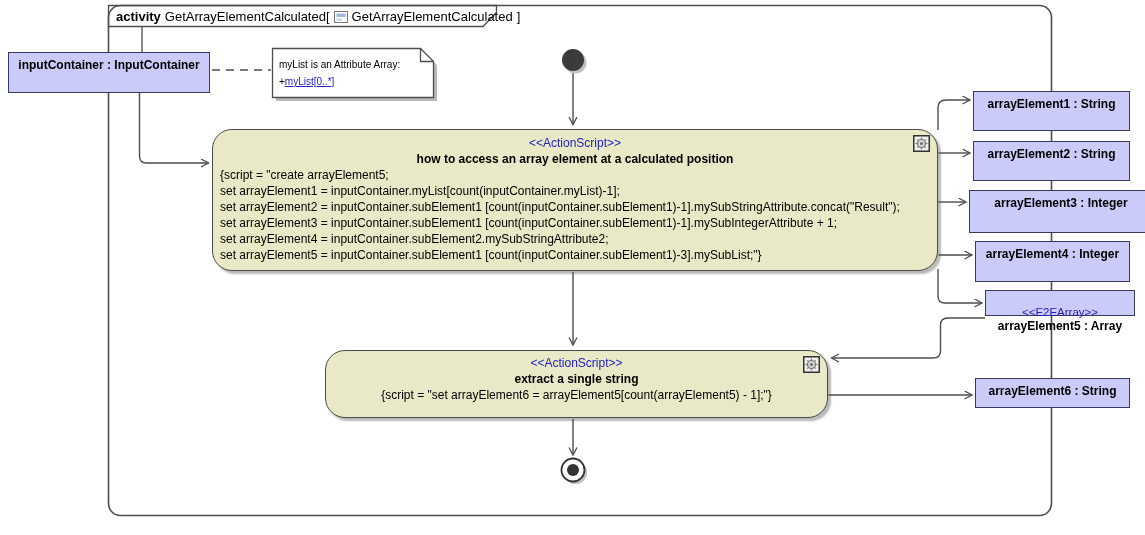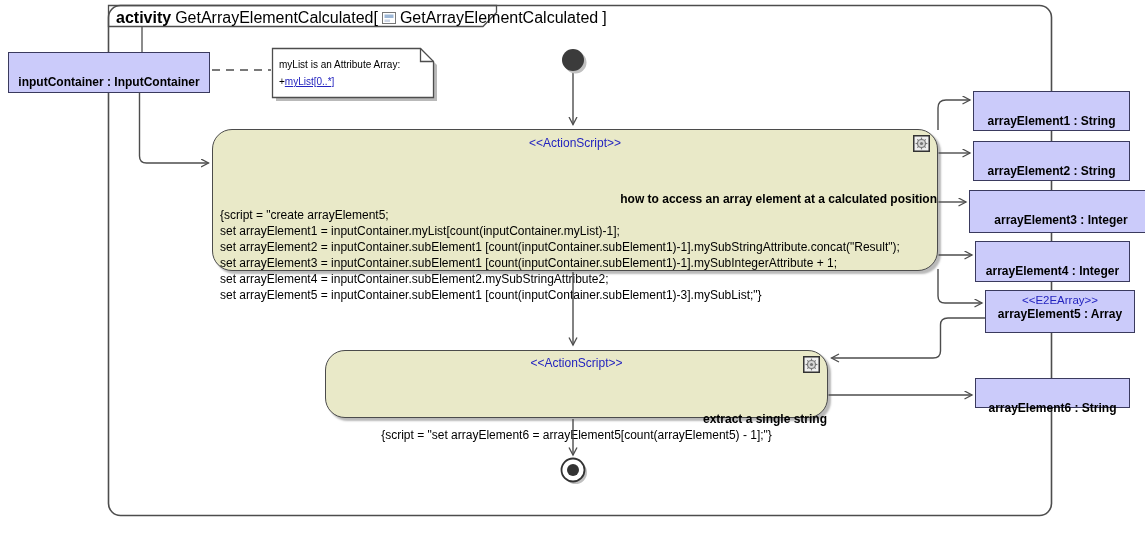--- a/index.html
+++ b/index.html
@@ -4,33 +4,33 @@
 <style>
   html,body{margin:0;padding:0;background:#ffffff;}
   #canvas{position:relative;width:1145px;height:535px;background:#fff;overflow:hidden;
           font-family:"Liberation Sans",sans-serif;color:#000;}
   svg.layer{position:absolute;left:0;top:0;width:1145px;height:535px;}
   #layer-front{pointer-events:none;}
 
   .abs{position:absolute;box-sizing:border-box;}
 
   
-  #frame-title{left:116px;top:9px;display:flex;align-items:center;gap:4px;font-size:16px;white-space:nowrap;}
+  #frame-title{left:116px;top:9px;display:flex;align-items:center;gap:4px;font-size:13px;white-space:nowrap;}
   #frame-title .kw{font-weight:bold;}
 
   
   .obox{background:#cbcbfa;border:1px solid #3a3a5e;text-align:center;
-        font-size:12px;font-weight:bold;padding-top:22px;white-space:nowrap;}
+        font-size:12px;font-weight:bold;padding-top:5px;white-space:nowrap;}
   .obox .stereo{font-weight:normal;color:#2323bf;font-size:11.5px;line-height:13px;}
 
   
   .action{background:#e9e9c8;border:1.5px solid #4b4b4b;border-radius:20px;
           box-shadow:3px 3px 2px #b9b9b9;font-size:12px;padding-top:5px;}
   .action .stereo{text-align:center;color:#2323bf;line-height:16px;}
-  .action .atitle{text-align:right;font-weight:bold;line-height:16px;margin-top:40px;}
+  .action .atitle{text-align:center;font-weight:bold;line-height:16px;}
   .action .script{line-height:16px;padding:0 7px;white-space:nowrap;}
   .action .script.center{text-align:center;}
   .gear{position:absolute;top:5px;right:7px;width:17px;height:17px;}
 
   
   #note-text{left:279px;top:56px;font-size:10px;line-height:17px;white-space:nowrap;}
   #note-text .lnk{color:#2323bf;text-decoration:underline;}
 </style>
 </head>
 <body>
@@ -70,21 +70,21 @@
   </div>
   <div class="abs obox" style="left:973px;top:141px;width:157px;height:40px;">
     <span>arrayElement2 : String</span>
   </div>
   <div class="abs obox" style="left:969px;top:190px;width:184px;height:43px;">
     <span>arrayElement3 : Integer</span>
   </div>
   <div class="abs obox" style="left:975px;top:241px;width:155px;height:41px;">
     <span>arrayElement4 : Integer</span>
   </div>
-  <div class="abs obox" style="left:985px;top:290px;width:150px;height:43px;padding-top:3px;">
+  <div class="abs obox" style="left:985px;top:290px;width:150px;height:26px;padding-top:15px;">
     <div class="stereo">&lt;&lt;E2EArray&gt;&gt;</div>
     <span>arrayElement5 : Array</span>
   </div>
   <div class="abs obox" style="left:975px;top:378px;width:155px;height:30px;">
     <span>arrayElement6 : String</span>
   </div>
 
   <div class="abs action" style="left:212px;top:129px;width:726px;height:142px;">
     <div class="stereo">&lt;&lt;ActionScript&gt;&gt;</div>
     <div class="atitle">how to access an array element at a calculated position</div>

